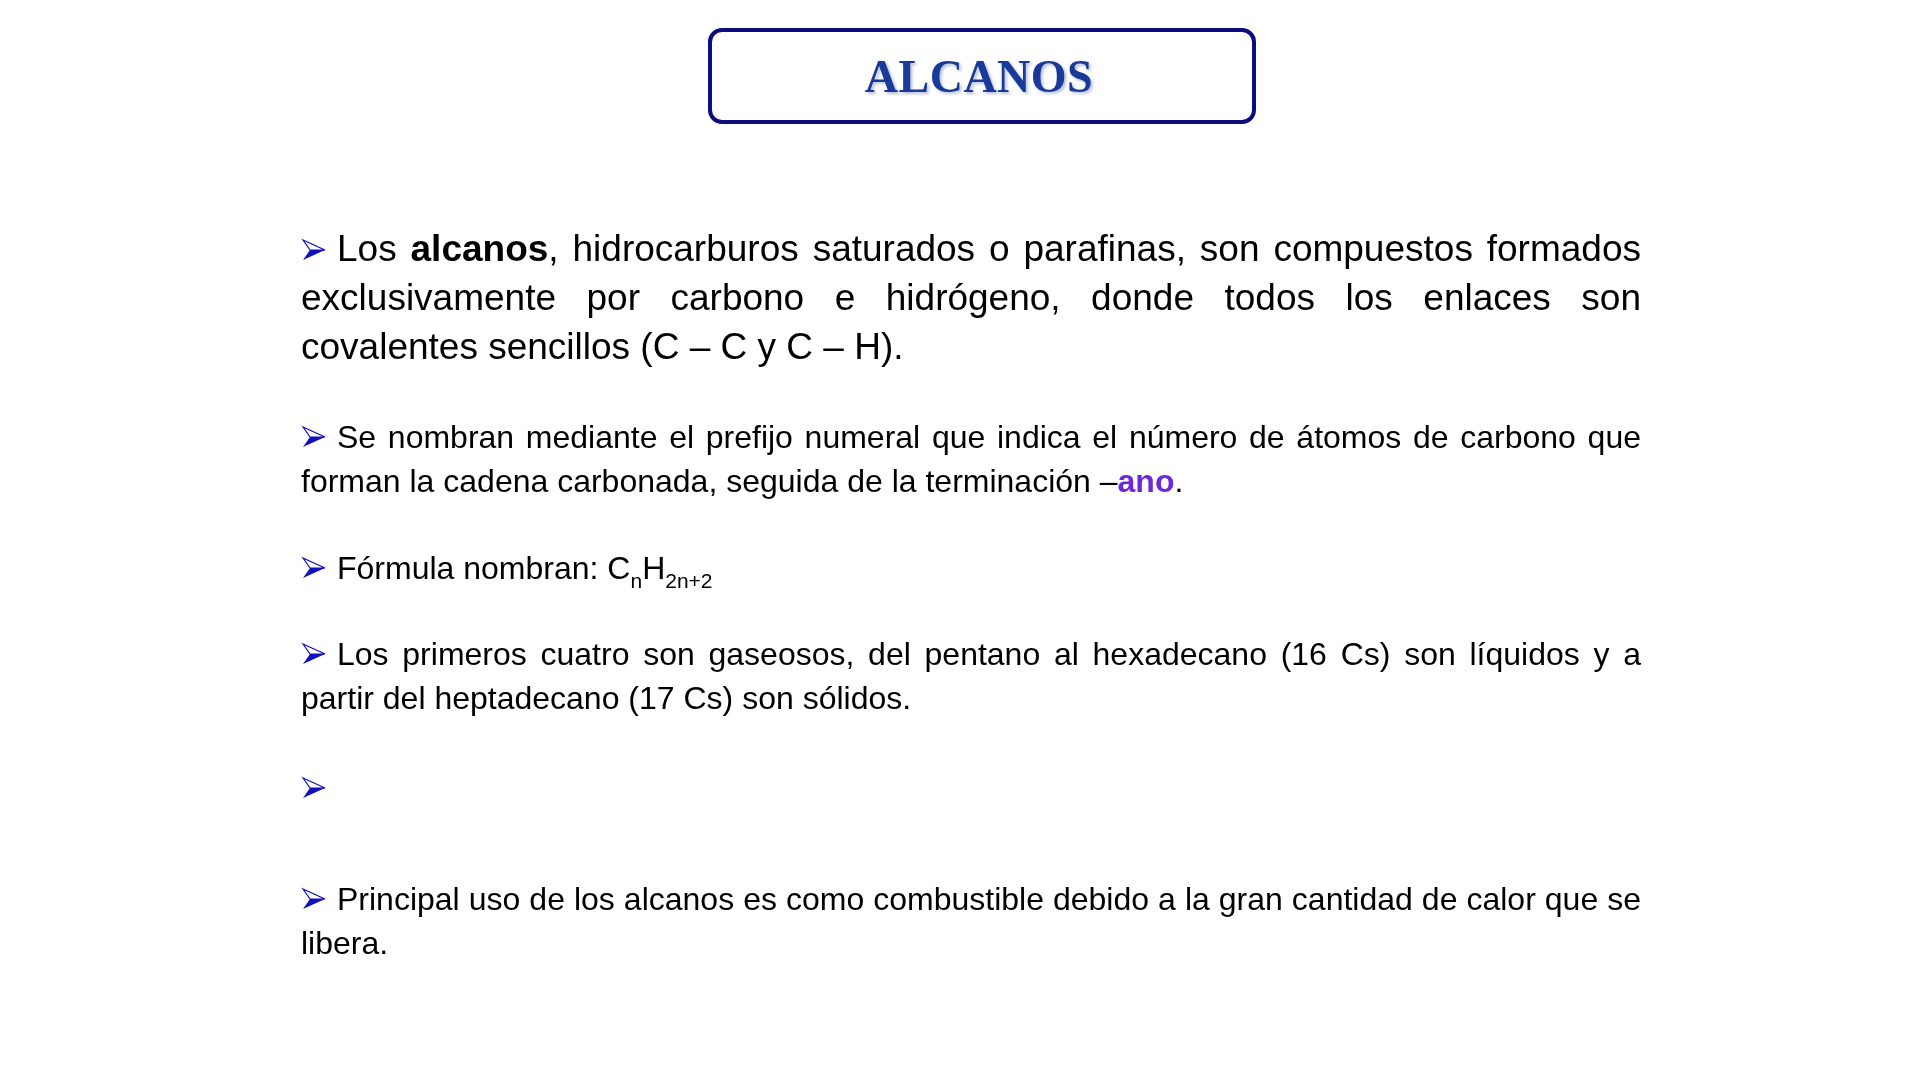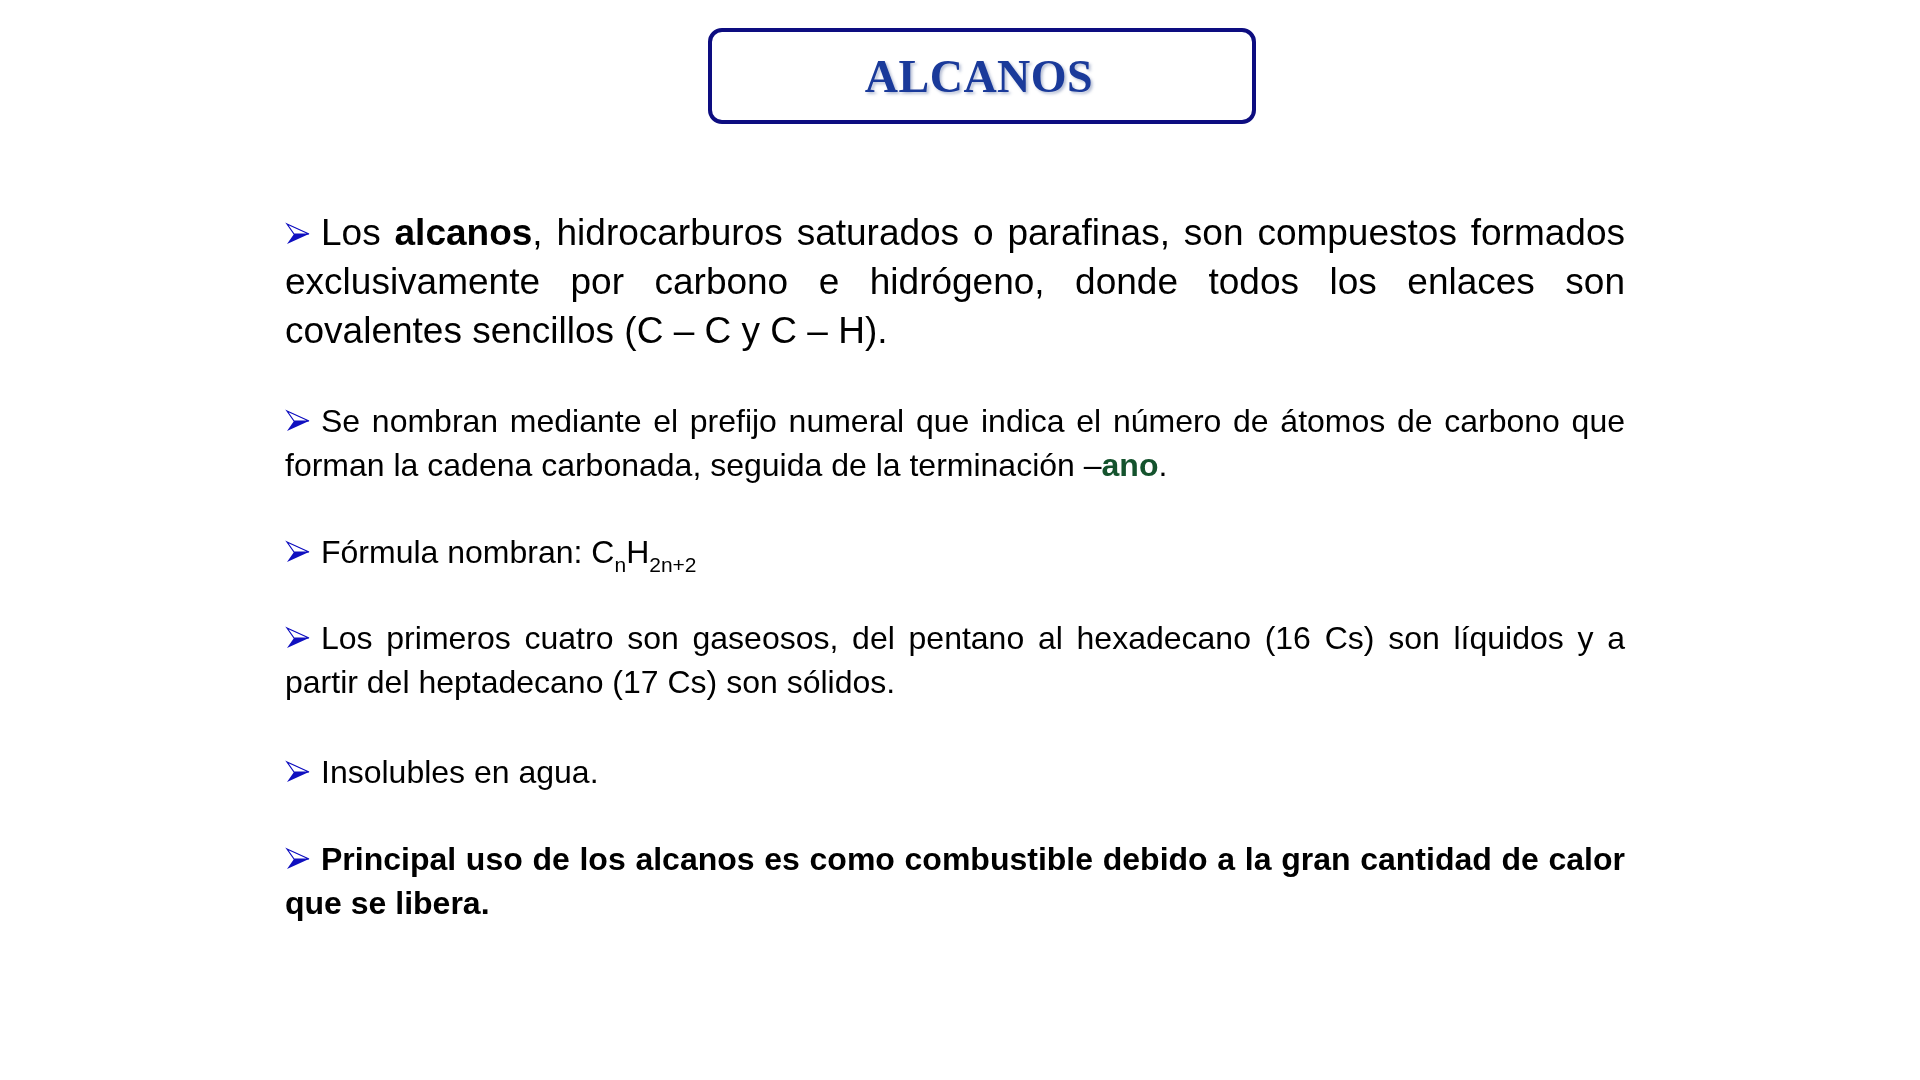--- a/index.html
+++ b/index.html
@@ -42,21 +42,21 @@
       left: 285px;
       top: 0;
       width: 1340px;
     }
     .para {
       position: absolute;
       left: 0;
       width: 1340px;
       text-align: justify;
       text-align-last: left;
-      margin: 0;
+      margin: 16px;
     }
     .p-large {
       font-size: 37px;
       line-height: 49px;
     }
     .p-normal {
       font-size: 32px;
       line-height: 44px;
     }
     .bullet {
@@ -65,33 +65,33 @@
       height: 26px;
       vertical-align: -2px;
       margin-right: 10px;
     }
     .bullet svg {
       width: 26px;
       height: 26px;
       display: block;
     }
     .kw-bold { font-weight: bold; }
-    .kw-blue { font-weight: bold; color: #14532d; }
+    .kw-blue { font-weight: bold; color: #6d28d9; }
     .formula { font-weight: normal; }
     .formula sub {
       font-size: 21px;
       vertical-align: -9px;
       line-height: 0;
     }
     #p1 { top: 208px; }
     #p2 { top: 399px; }
     #p3 { top: 530px; }
     #p4 { top: 616px; }
     #p5 { top: 750px; }
-    #p6 { top: 837px; font-weight: bold; }
+    #p6 { top: 861px; }
   </style>
 </head>
 <body>
 
 <div class="title-box">
   <span class="title-text">ALCANOS</span>
 </div>
 
 <div class="content">
 
@@ -130,21 +130,21 @@
         </svg>
     </span><span>Los primeros cuatro son gaseosos, del pentano al hexadecano (16 Cs) son líquidos y a partir del heptadecano (17 Cs) son sólidos.</span>
   </p>
 
   <p class="para p-normal" id="p5">
     <span class="bullet">
       <svg viewBox="0 0 26 26">
           <polygon points="2,3 24,13 2,23 9,13" fill="#1010c0"></polygon>
           <polygon points="2,3 24,13 9,13" fill="#ffffff" stroke="#1010c0" stroke-width="1.2"></polygon>
         </svg>
-    </span><span>Insolubles en agua.</span>
+    </span>
   </p>
 
   <p class="para p-normal" id="p6">
     <span class="bullet">
       <svg viewBox="0 0 26 26">
           <polygon points="2,3 24,13 2,23 9,13" fill="#1010c0"></polygon>
           <polygon points="2,3 24,13 9,13" fill="#ffffff" stroke="#1010c0" stroke-width="1.2"></polygon>
         </svg>
     </span><span>Principal uso de los alcanos es como combustible debido a la gran cantidad de calor que se libera.</span>
   </p>

